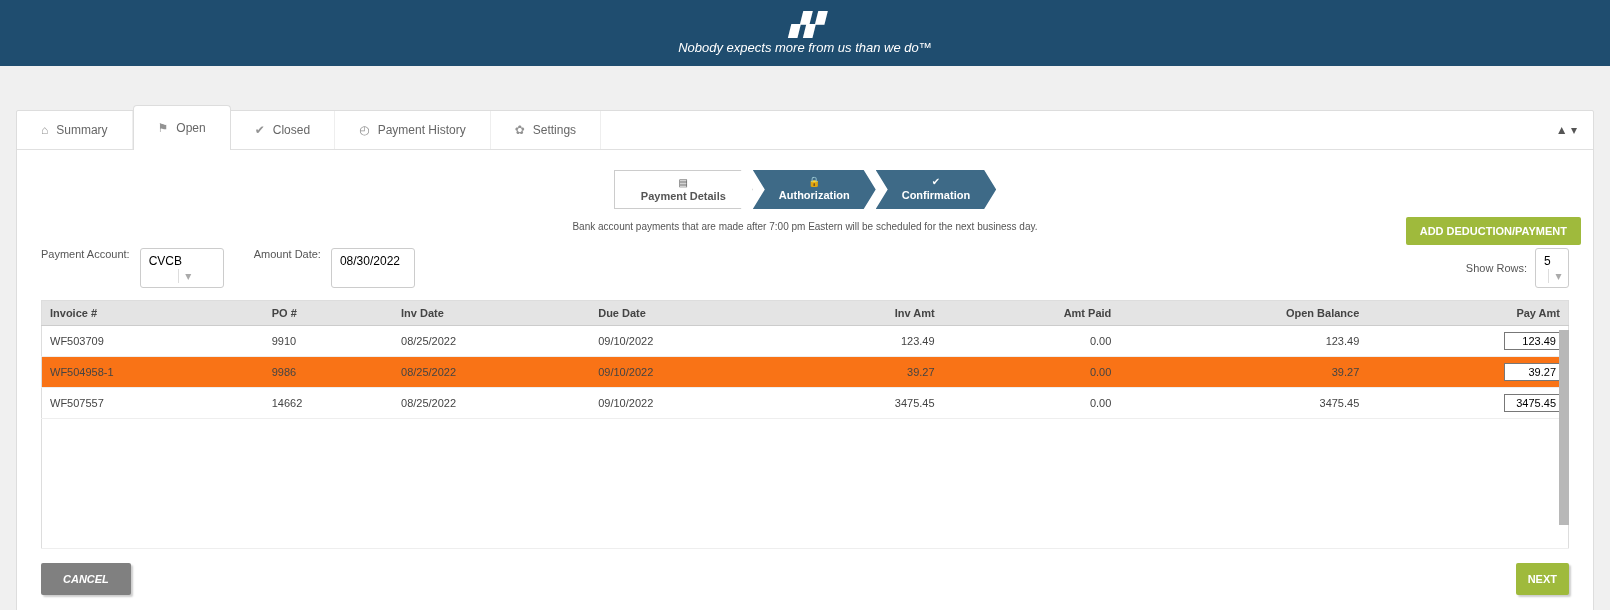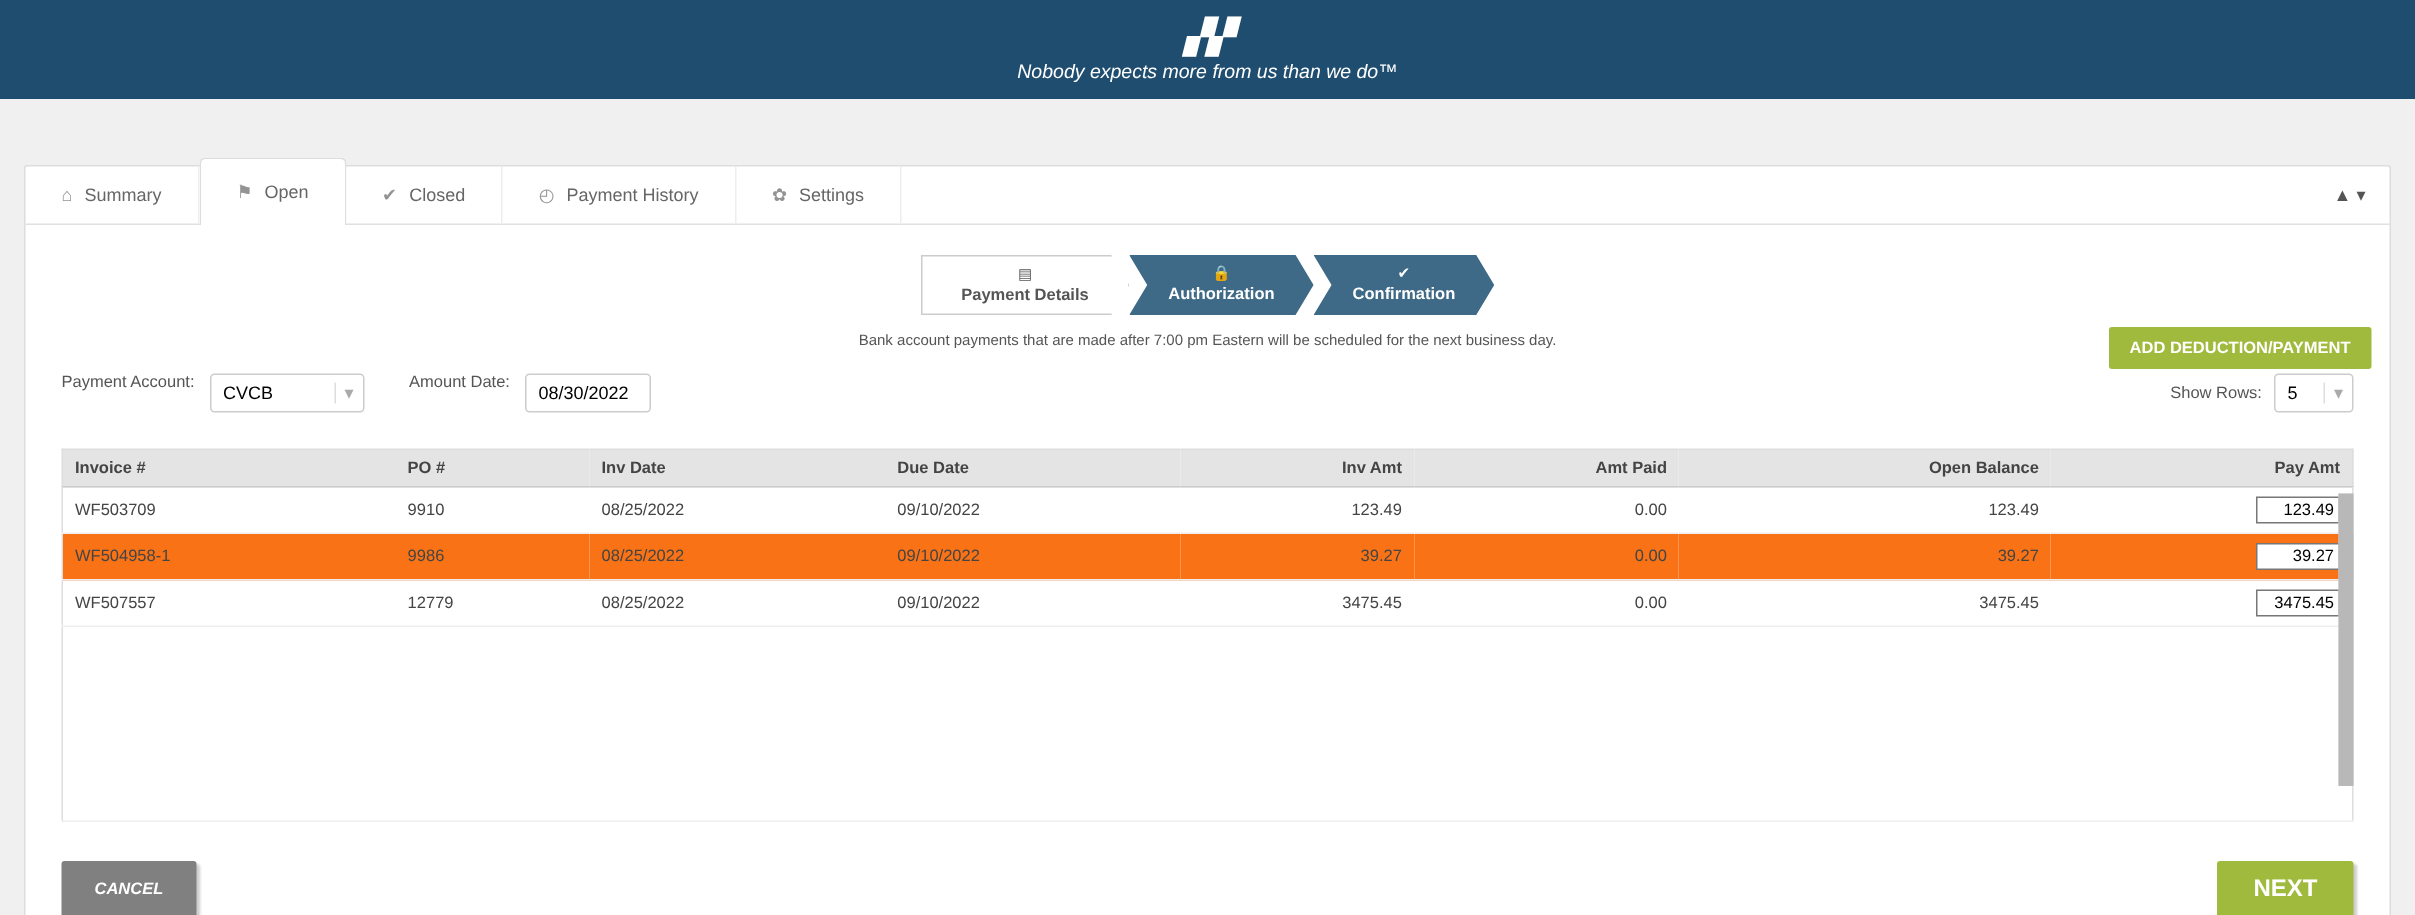--- a/index.html
+++ b/index.html
@@ -33,41 +33,41 @@
   .wstep.active { background:#fff; color:#555; border:1px solid #ccc; }
   .wstep .wicon { font-size:10px; }
   .wstep .wlabel { font-weight:bold; }
 
   .info-row { position:relative; margin:8px 0 16px 0;}
   .notice { text-align:center; font-size:10px; color:#555;margin-top:12px;}
   .add-btn { position:absolute; right:0; top:-4px; background:#9fba3c; color:#fff; border:none; padding:8px 14px; font-size:11px; font-weight:bold; border-radius:2px; cursor:pointer;}
 
   .controls { display:flex; gap:10px; padding:0 12px 12px 12px;}
   .ctl-label { font-size:11px; color:#555; }
-  .select-box { border:1px solid #ccc; border-radius:3px; display:flex; align-items:center; padding:4px 6px; background:#fff;}
+  .select-box { border:1px solid #ccc; border-radius:3px; display:flex; align-items:center; padding:4px 6px; background:#fff;flex-direction:column;}
   .select-box input { border:none; outline:none; font-size:12px; width:70px;}
   .sel-caret { color:#aaa; margin-left:6px; border-left:1px solid #ddd; padding-left:6px;}
   .show-rows { margin-left:auto; display:flex; align-items:center; gap:8px;}
 
   table.grid { width:100%; border-collapse:collapse; border:1px solid #ddd;}
   .grid th { background:#e4e4e4; font-size:11px; font-weight:600; color:#444; padding:6px 8px; border-bottom:1px solid #ccc; }
   .grid td { font-size:11px; color:#444; padding:6px 8px; border-bottom:1px solid #eee;}
   .grid tr.alt td { background:#f97316; }
   .right { text-align:right;}
   .left { text-align:left;}
   .payamt input { width:56px; text-align:right; font-size:11px; border:1px solid #777; padding:2px 3px;}
   .scroll-space td { height:130px; background:#fff;}
   .total-row { background:#eaeaea; text-align:right; padding:6px 10px; font-size:11px; margin:0 12px; border-top:1px solid #ccc;}
   .total-row .amt { color:#888;}
 
   .footer-btns { display:flex; padding:14px 12px;}
   .btn-cancel { background:#808080; color:#fff; border:none; padding:10px 22px; font-size:11px; font-weight:bold; border-radius:2px; cursor:pointer; box-shadow:2px 2px 2px rgba(0,0,0,0.2);font-style:italic;}
-  .btn-next { margin-left:auto; background:#9fba3c; color:#fff; border:none; padding:10px 24px; font-size:16px; font-weight:bold; border-radius:2px; cursor:pointer; box-shadow:2px 2px 2px rgba(0,0,0,0.2);}
-
-  .grid-wrap { margin:12px 12px; position:relative;}
+  .btn-next { margin-left:auto; background:#9fba3c; color:#fff; border:none; padding:10px 12px; font-size:11px; font-weight:bold; border-radius:2px; cursor:pointer; box-shadow:2px 2px 2px rgba(0,0,0,0.2);}
+
+  .grid-wrap { margin:0 12px; position:relative;}
   .vscroll { position:absolute; right:0; top:30px; bottom:24px; width:10px; background:#e0e0e0;}
   .vscroll-thumb { position:absolute; left:0; right:0; top:0; height:100%; background:#b8b8b8;}
 </style>
 </head>
 <body>
 
 <div class="topbar">
   <div class="logo">
     <div class="logo-row">
       <span class="logo-icon">▞▞</span>
@@ -180,21 +180,21 @@
               <td class="left">9986</td>
               <td class="left">08/25/2022</td>
               <td class="left">09/10/2022</td>
               <td class="right">39.27</td>
               <td class="right">0.00</td>
               <td class="right">39.27</td>
               <td class="right payamt"><input value="39.27" style=""></td>
             </tr>
             <tr>
               <td class="left">WF507557</td>
-              <td class="left">12779</td>
+              <td class="left">14662</td>
               <td class="left">08/25/2022</td>
               <td class="left">09/10/2022</td>
               <td class="right">3475.45</td>
               <td class="right">0.00</td>
               <td class="right">3475.45</td>
               <td class="right payamt"><input value="3475.45" style=""></td>
             </tr>
             <tr class="scroll-space">
                 <td colspan="8"></td>
               </tr>

